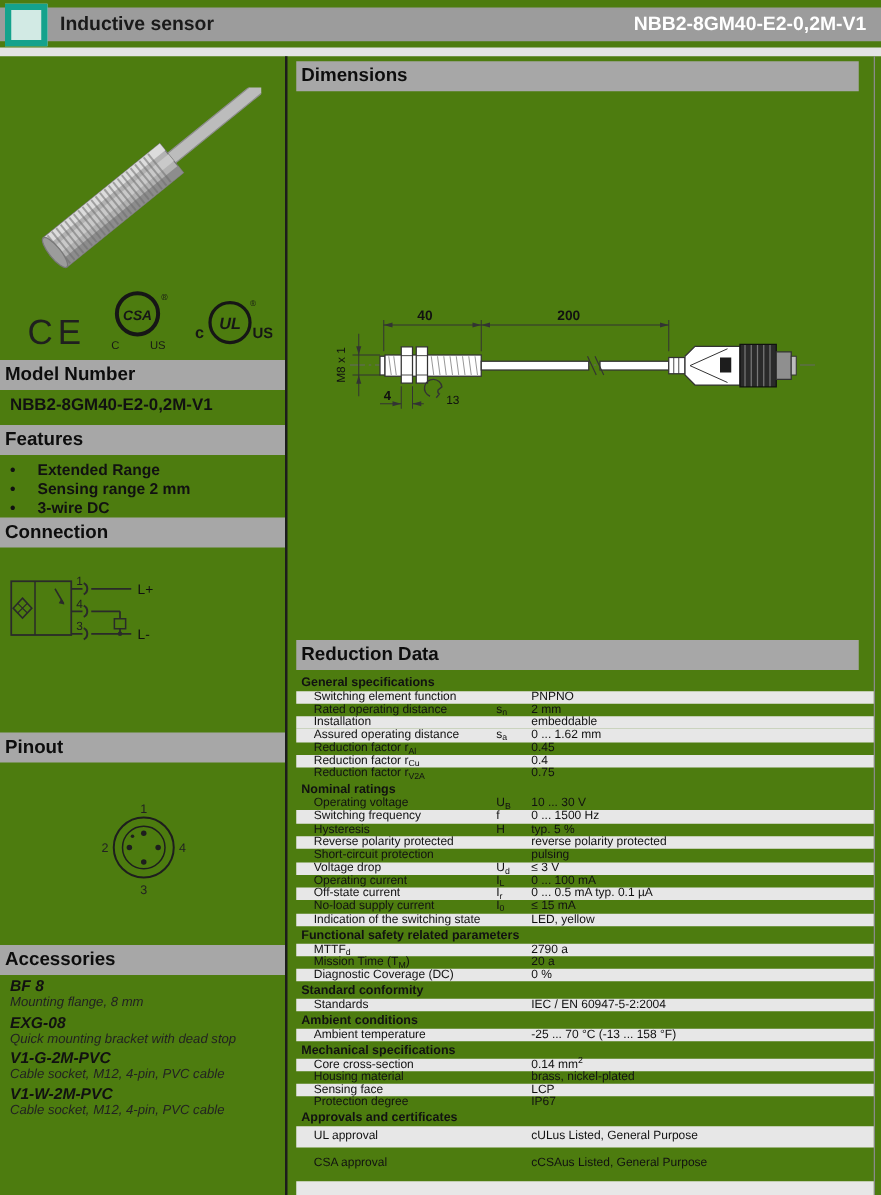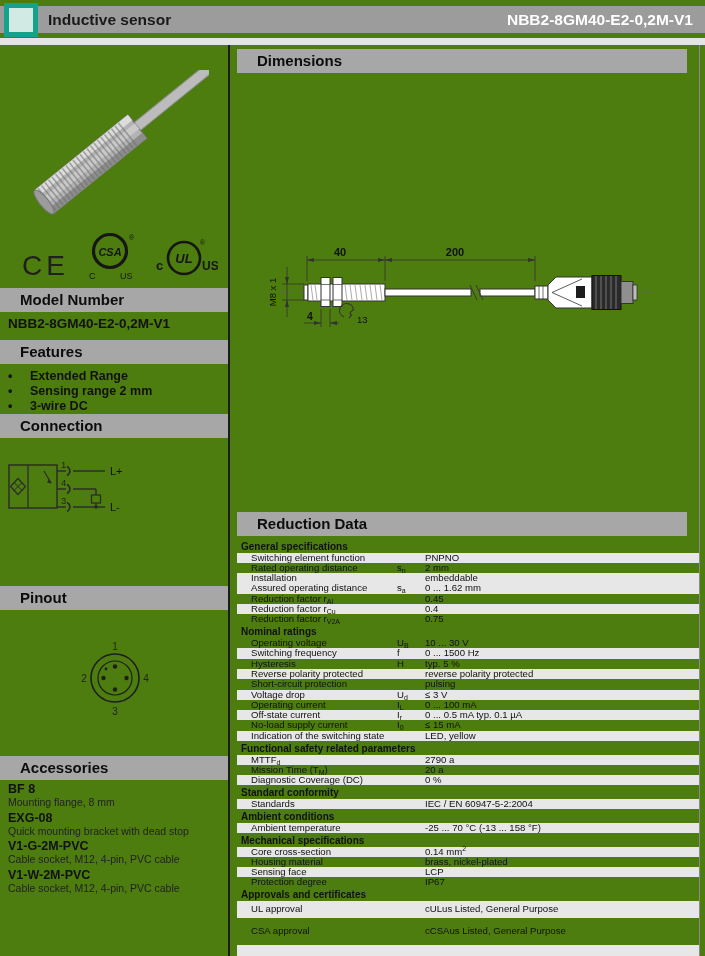--- a/index.html
+++ b/index.html
@@ -12,30 +12,30 @@
   .topbar .pmodel{position:absolute;right:12px;top:0;line-height:27px;font-size:15.5px;font-weight:bold;color:#fff;}
   .logo-square{position:absolute;left:4px;top:3px;width:24px;height:24px;background:#d2eae4;border:5px solid #14a28c;}
   .shadow-band{position:absolute;left:0;top:38px;width:705px;height:7px;background:#e4e4e4;}
 
   
   .vrule{position:absolute;left:228px;top:45px;width:1.5px;height:911px;background:#1c1c1c;}
   .vrule-r{position:absolute;left:699px;top:45px;width:1px;height:911px;background:#8a8a8a;}
 
   
   .secbar{position:absolute;background:#a7a7a7;height:24px;line-height:24px;
-          font-size:15px;font-weight:bold;color:#0d0d0d;padding-left:20px;box-sizing:border-box;}
+          font-size:15px;font-weight:bold;color:#0d0d0d;padding-left:4px;box-sizing:border-box;}
   .secbar.left{left:0;width:228px;}
   .secbar.right{left:237px;width:450px;}
 
   
   .model-value{position:absolute;left:8px;top:316px;font-size:13.5px;font-weight:bold;}
   .features-list{position:absolute;left:8px;top:369px;width:214px;}
   .feature-item{display:flex;font-size:12.5px;font-weight:bold;height:15px;line-height:15px;}
   .feature-item .bullet{width:22px;}
-  .acc-list{position:absolute;left:8px;top:783px;width:216px;}
+  .acc-list{position:absolute;left:8px;top:783px;width:216px;font-style:italic;}
   .acc-item{margin-bottom:3.5px;}
   .acc-name{font-size:12.5px;font-weight:bold;line-height:13px;}
   .acc-desc{font-size:10.5px;line-height:12px;color:#222;}
   .logos{position:absolute;left:22px;top:230px;width:196px;height:52px;display:flex;align-items:flex-end;justify-content:space-between;}
   .ce-mark{font-size:28px;letter-spacing:4px;font-weight:500;color:#1f1f1f;}
 
   
   .tdata{position:absolute;left:237px;top:539px;width:462px;font-size:9.6px;}
   .t-sec{height:12px;line-height:12px;padding:1.5px 0 0 4px;font-weight:bold;font-size:10px;}
   .t-row{display:grid;grid-template-columns:146px 28px 1fr;padding-left:14px;height:10.3px;line-height:10.4px;align-items:start;}

